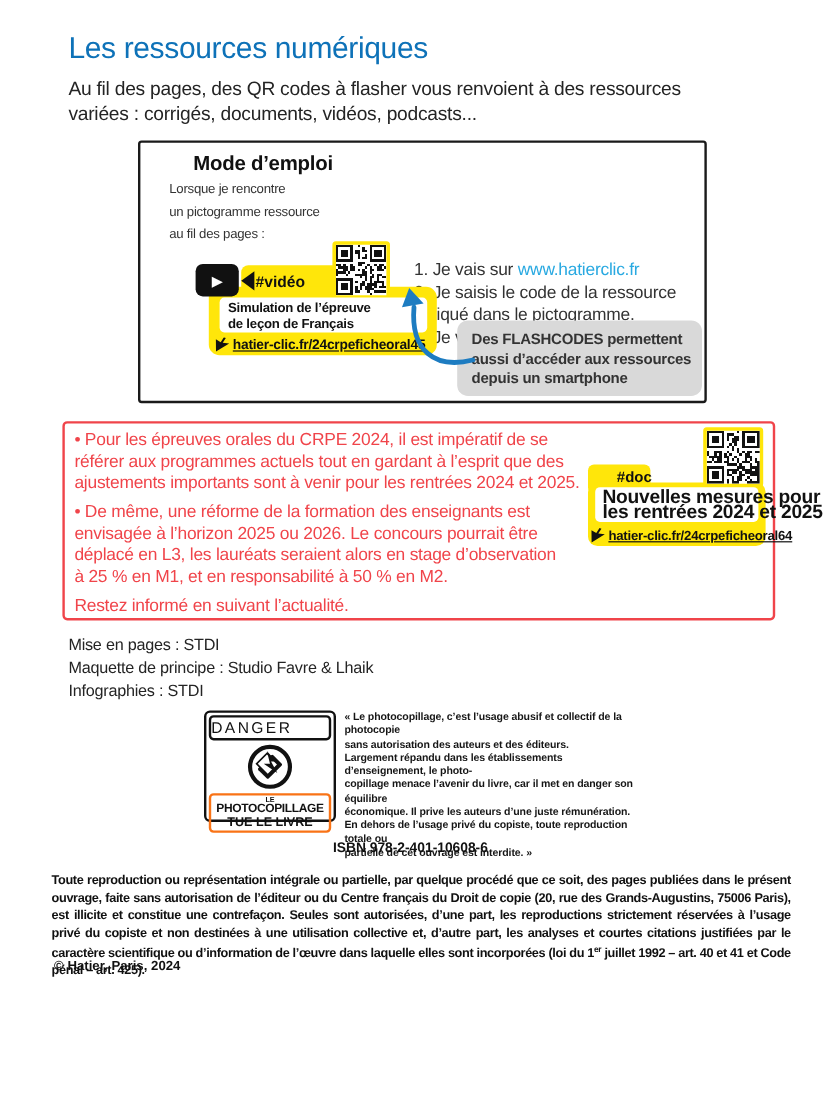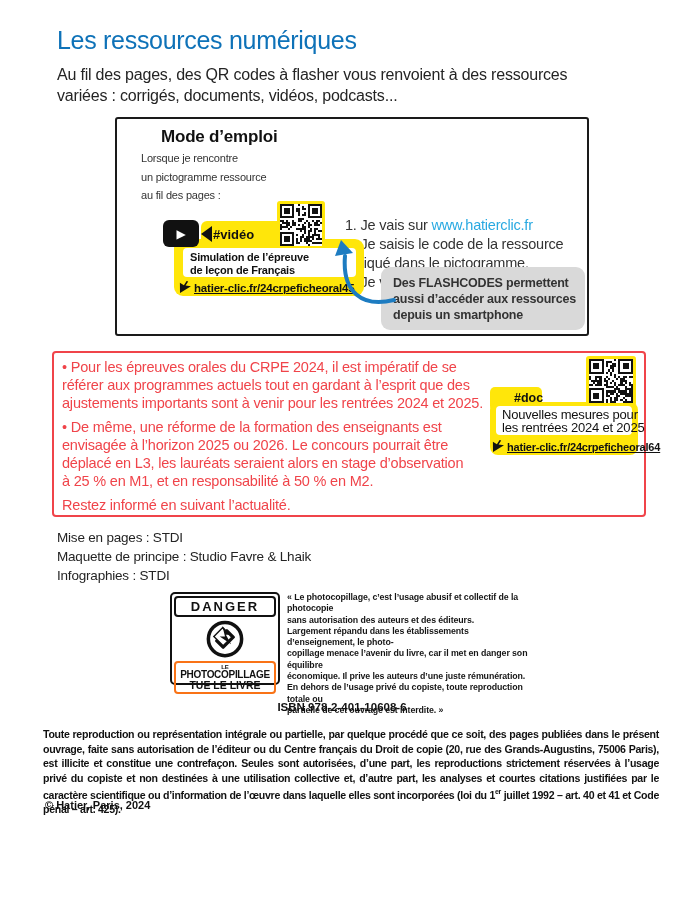--- a/index.html
+++ b/index.html
@@ -39,28 +39,28 @@
   .redbox { left:52px; top:351px; width:594px; height:166px; border:2px solid #f0444a; border-radius:4px; background:#fff; }
   .red-text { left:62px; top:358px; width:425px; color:#f0444a; font-size:14.5px; line-height:18px; letter-spacing:-0.2px; }
   .red-text p { margin-bottom:6px; white-space:pre-line; }
 
   
   .doc-tag-bg { left:490px; top:387px; width:52px; height:24px; background:#ffe60a; border-radius:5px; }
   .doc-main-bg { left:490px; top:402px; width:148px; height:53px; background:#ffe60a; border-radius:8px; }
   .doc-qr { left:586px; top:356px; width:50px; height:50px; background:#fff; border:3px solid #ffe60a; border-radius:3px; }
   .doc-tag { left:514px; top:391px; font-size:12.5px; font-weight:bold; color:#111; }
   .doc-caption-box { left:496px; top:406px; width:136px; height:29px; background:#fff; border-radius:4px; }
-  .doc-caption { left:502px; top:409px; font-size:13px; font-weight:normal; line-height:12.5px; color:#111; letter-spacing:-0.2px; }
+  .doc-caption { left:502px; top:409px; font-size:16px; font-weight:bold; line-height:12.5px; color:#111; letter-spacing:-0.2px; }
   .doc-link-row { left:492px; top:440px; display:flex; align-items:center; gap:2px; }
   .doc-link-row .pict-link { font-size:11px; }
 
   .credits { left:57px; top:528px; font-size:13.5px; line-height:19px; color:#242424; letter-spacing:-0.2px; }
 
   .danger { left:170px; top:592px; width:110px; height:93px; border:2px solid #111; border-radius:5px; padding:2px; background:#fff; }
-  .danger-top { border:2px solid #111; border-radius:4px; text-align:center; font-size:13px; font-weight:bold; letter-spacing:2px; padding:1px 0; color:#111; }
+  .danger-top { border:2px solid #111; border-radius:4px; font-size:13px; font-weight:normal; letter-spacing:2px; padding:1px 0; color:#111; }
   .danger-emblem { display:flex; justify-content:center; margin-top:1px; }
   .danger-bottom { border:2px solid #f97316; border-radius:4px; text-align:center; color:#111; margin-top:1px; line-height:1; padding:1px 0; }
   .danger-le { font-size:6px; font-weight:bold; }
   .danger-l2 { font-size:10px; font-weight:bold; letter-spacing:-0.3px; }
   .danger-l3 { font-size:10.5px; font-weight:bold; }
 
   .photocopy { left:287px; top:592px; width:245px; font-size:8.8px; font-weight:bold; line-height:11.3px; color:#161616; letter-spacing:-0.1px; }
 
   .isbn { left:0; top:701px; width:684px; text-align:center; font-size:11.5px; font-weight:bold; color:#111; }
 

